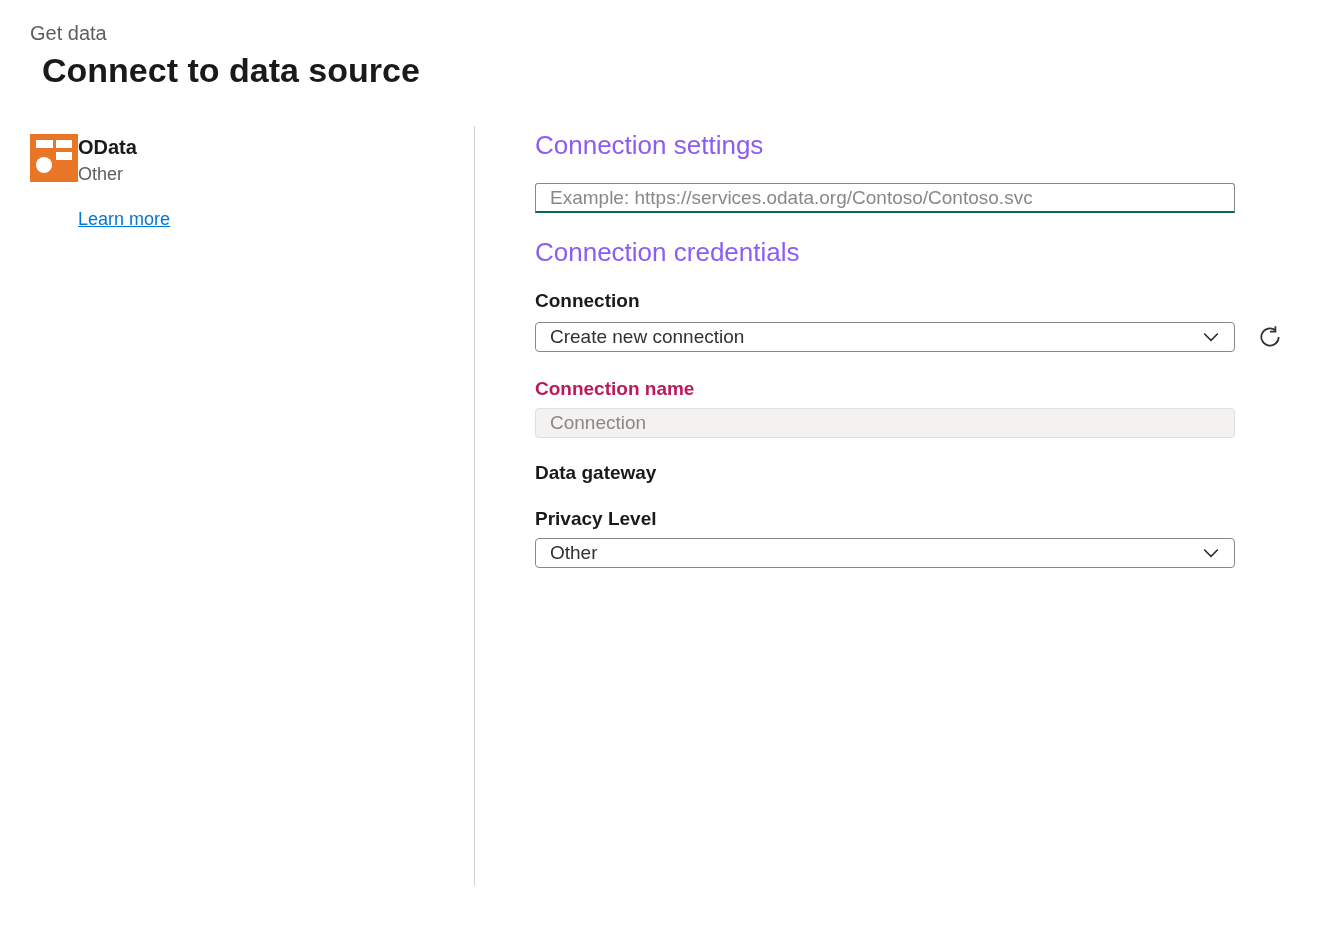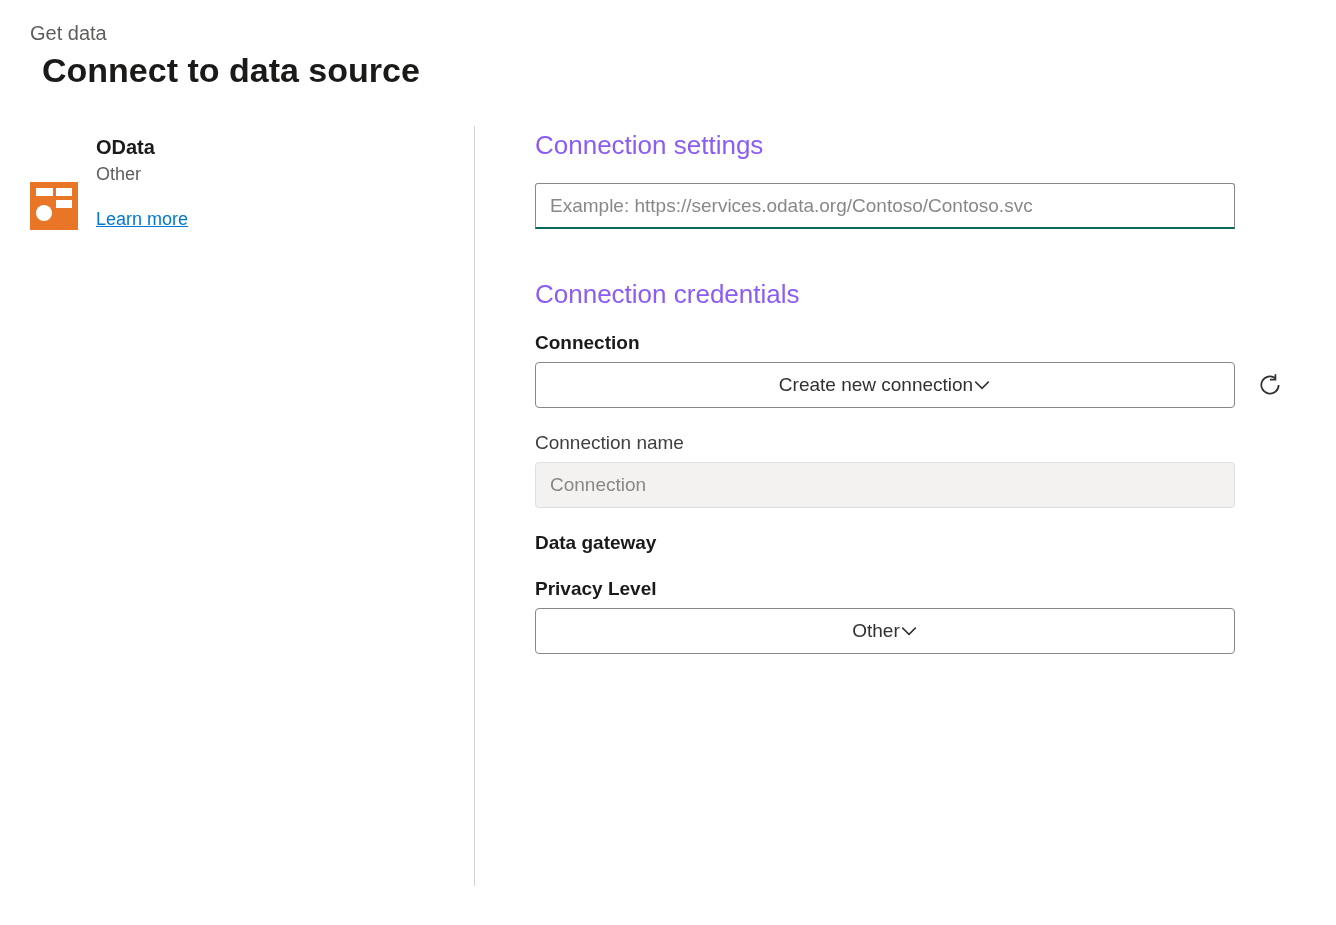--- a/index.html
+++ b/index.html
@@ -27,22 +27,21 @@
   }
   .left-col {
     width: 445px;
     flex: 0 0 445px;
     border-right: 1px solid #d2d0ce;
     min-height: 760px;
     padding-top: 8px;
   }
   .connector {
     display: flex;
-    align-items: flex-end;
-    gap: 18px;
+    align-items: flex-start;
   }
   .connector-icon {
     width: 48px;
     height: 48px;
     flex: 0 0 48px;
   }
   .connector-icon svg { display:block; }
   .connector-title {
     font-size: 20px;
     font-weight: 600;
@@ -67,37 +66,37 @@
     padding-left: 60px;
     padding-top: 0;
   }
   .section-heading {
     font-size: 26px;
     font-weight: 400;
     color: #8b5cf6;
     margin: 4px 0 22px 0;
   }
   .section-heading.second {
-    margin-top: 50px;
+    margin-top: 24px;
   }
   .field { margin-bottom: 24px; }
   .field-label {
     font-size: 19px;
     font-weight: 600;
     color: #1b1a19;
     margin-bottom: 8px;
   }
-  .field-label.disabled { color: #404040; font-weight:400; }
+  .field-label.disabled { color: #be185d; font-weight:700; }
   .req { color: #a4262c; margin-left:4px; }
   .row { display:flex; align-items:center; gap:18px; }
   .text-input, .select-box {
     flex: 1;
     width: 700px;
     max-width: 700px;
-    height: 46px;
+    height: 30px;
     border: 1px solid #8a8886;
     border-radius: 4px;
     padding: 0 14px;
     font-size: 19px;
     font-family: inherit;
     color: #323130;
     background: #ffffff;
   }
   .text-input::placeholder { color: #8a8886; }
   .text-input.focused {
@@ -106,21 +105,21 @@
     border-radius: 3px 3px 0 0;
   }
   .text-input.disabled {
     background: #f3f2f1;
     border: 1px solid #e1dfdd;
     color: #a19f9d;
   }
   .select-box {
     display: flex;
     align-items: center;
-    justify-content: center;
+    justify-content: space-between;
     cursor: pointer;
   }
   .select-box .value { font-size: 19px; color:#323130; }
   .chevron-wrap { display:flex; align-items:center; }
   .refresh-btn {
     width: 34px;
     height: 34px;
     display:flex;
     align-items:center;
     justify-content:center;

